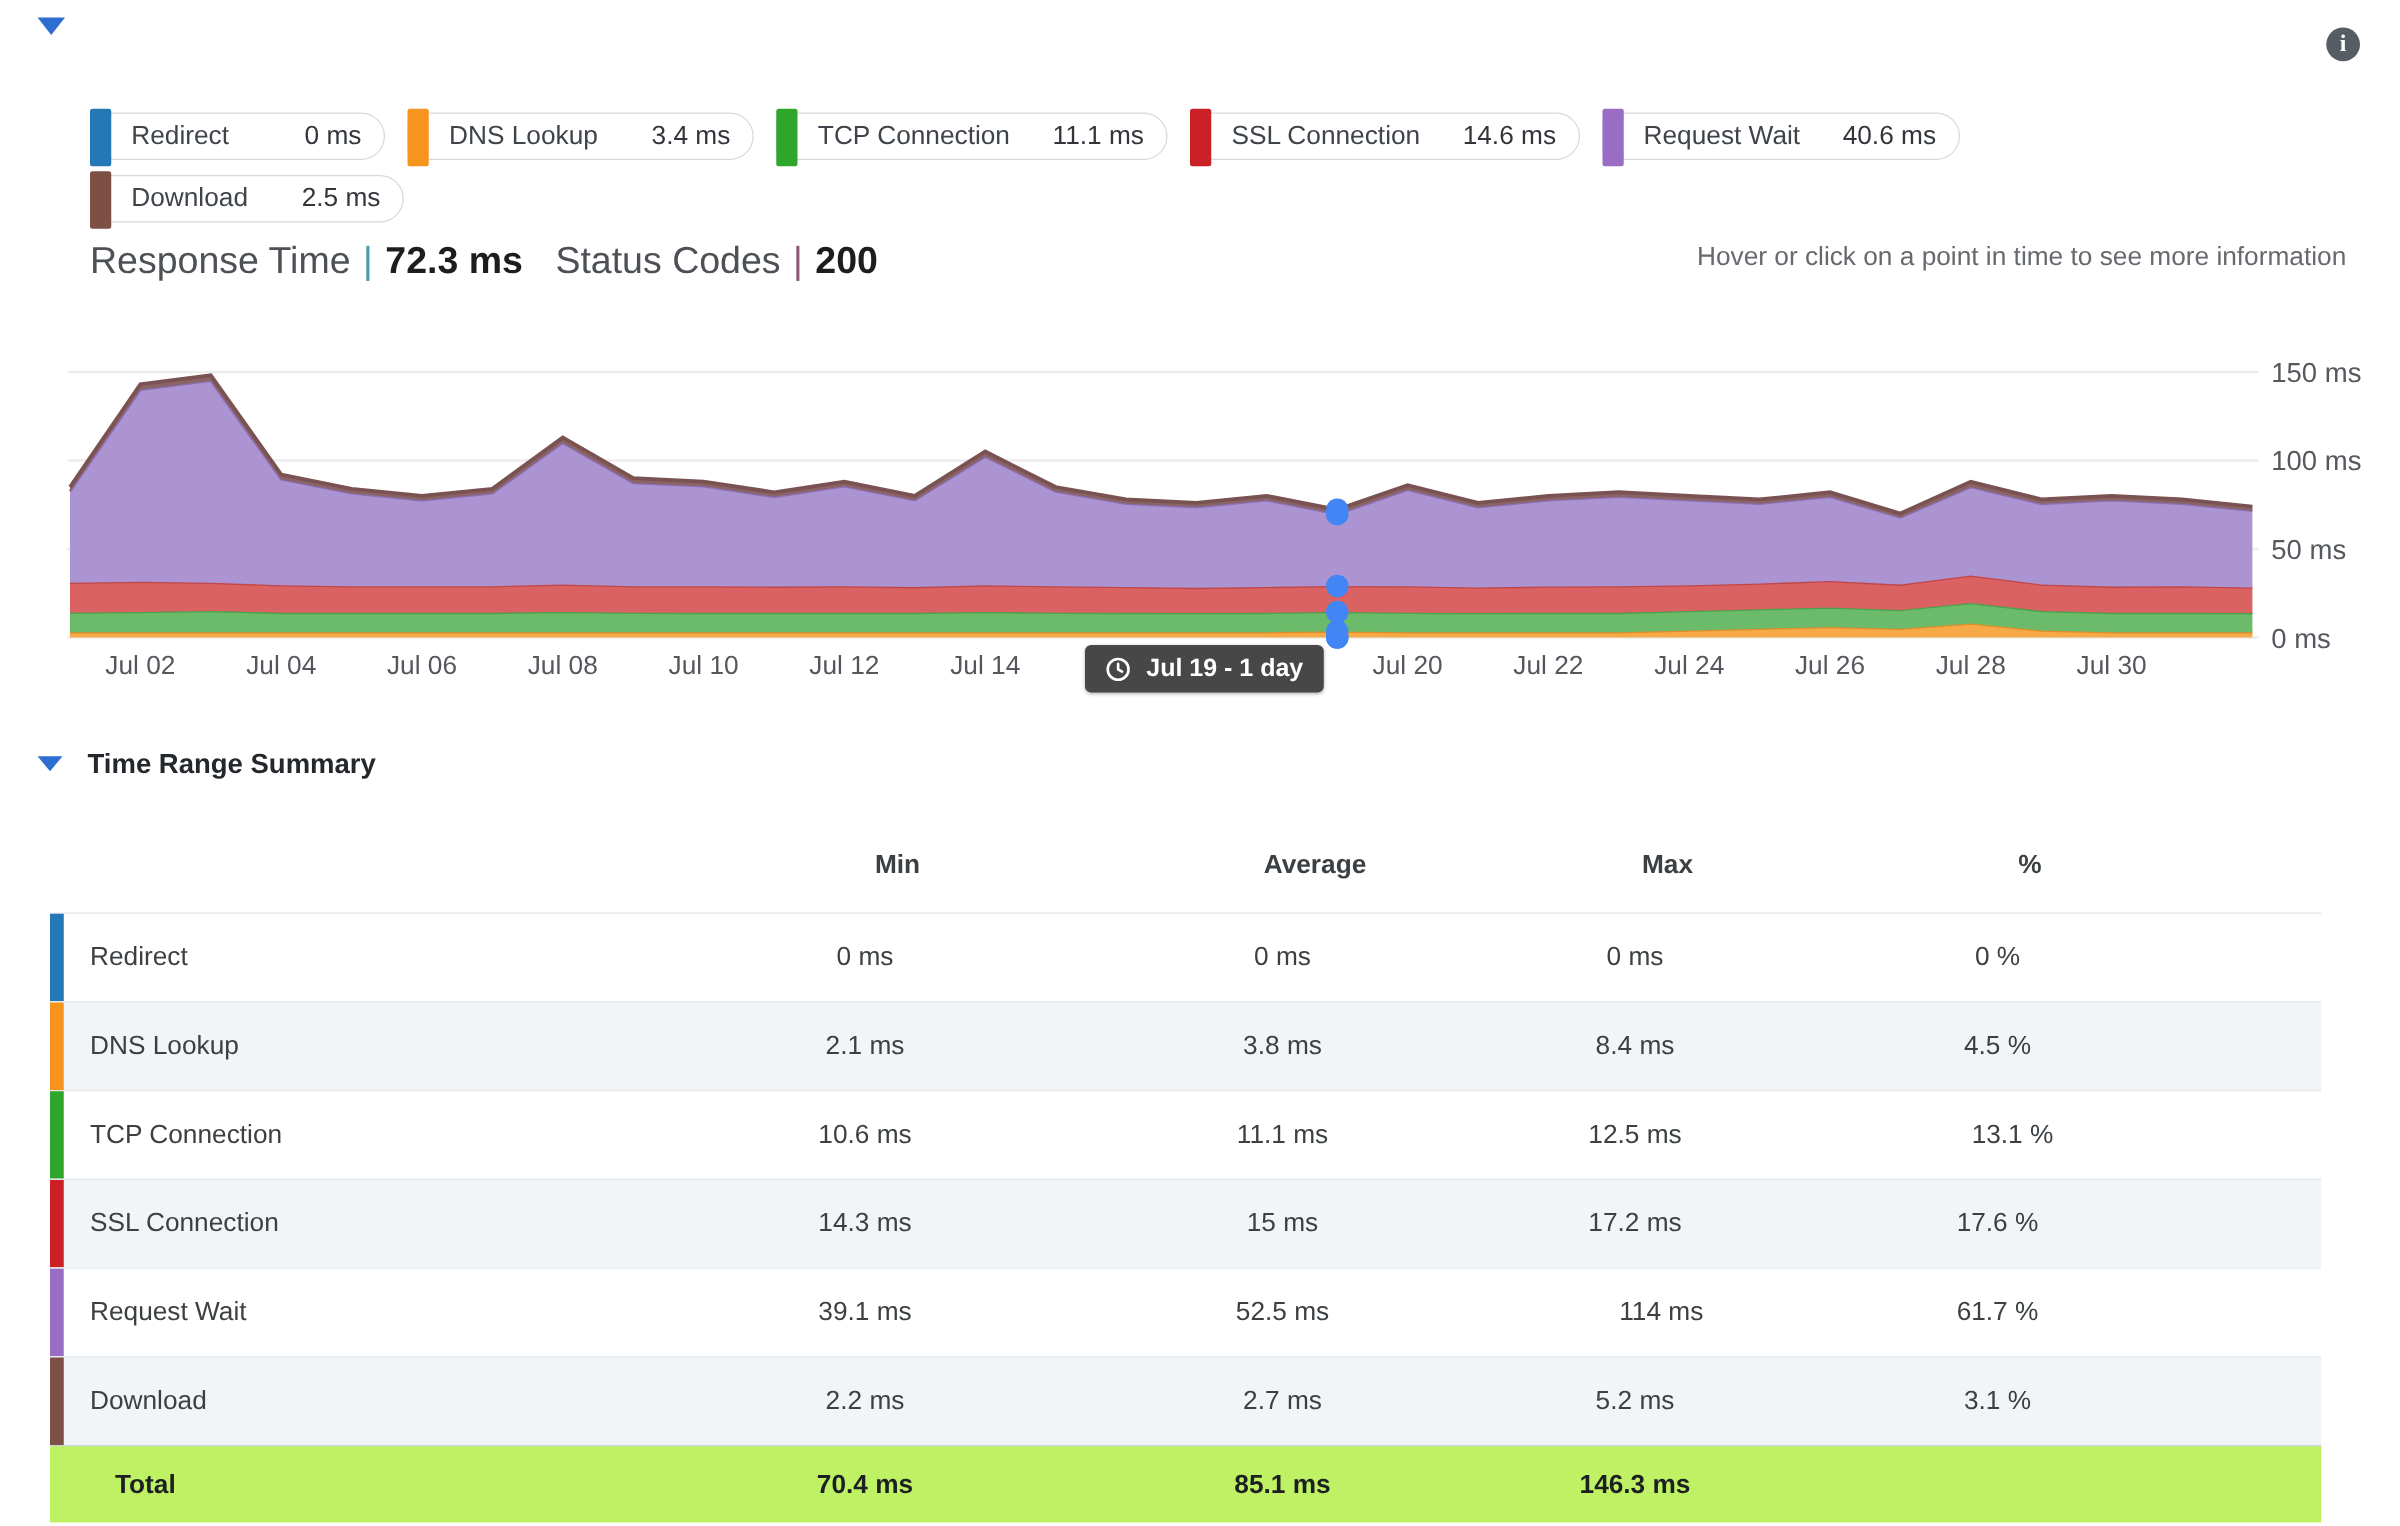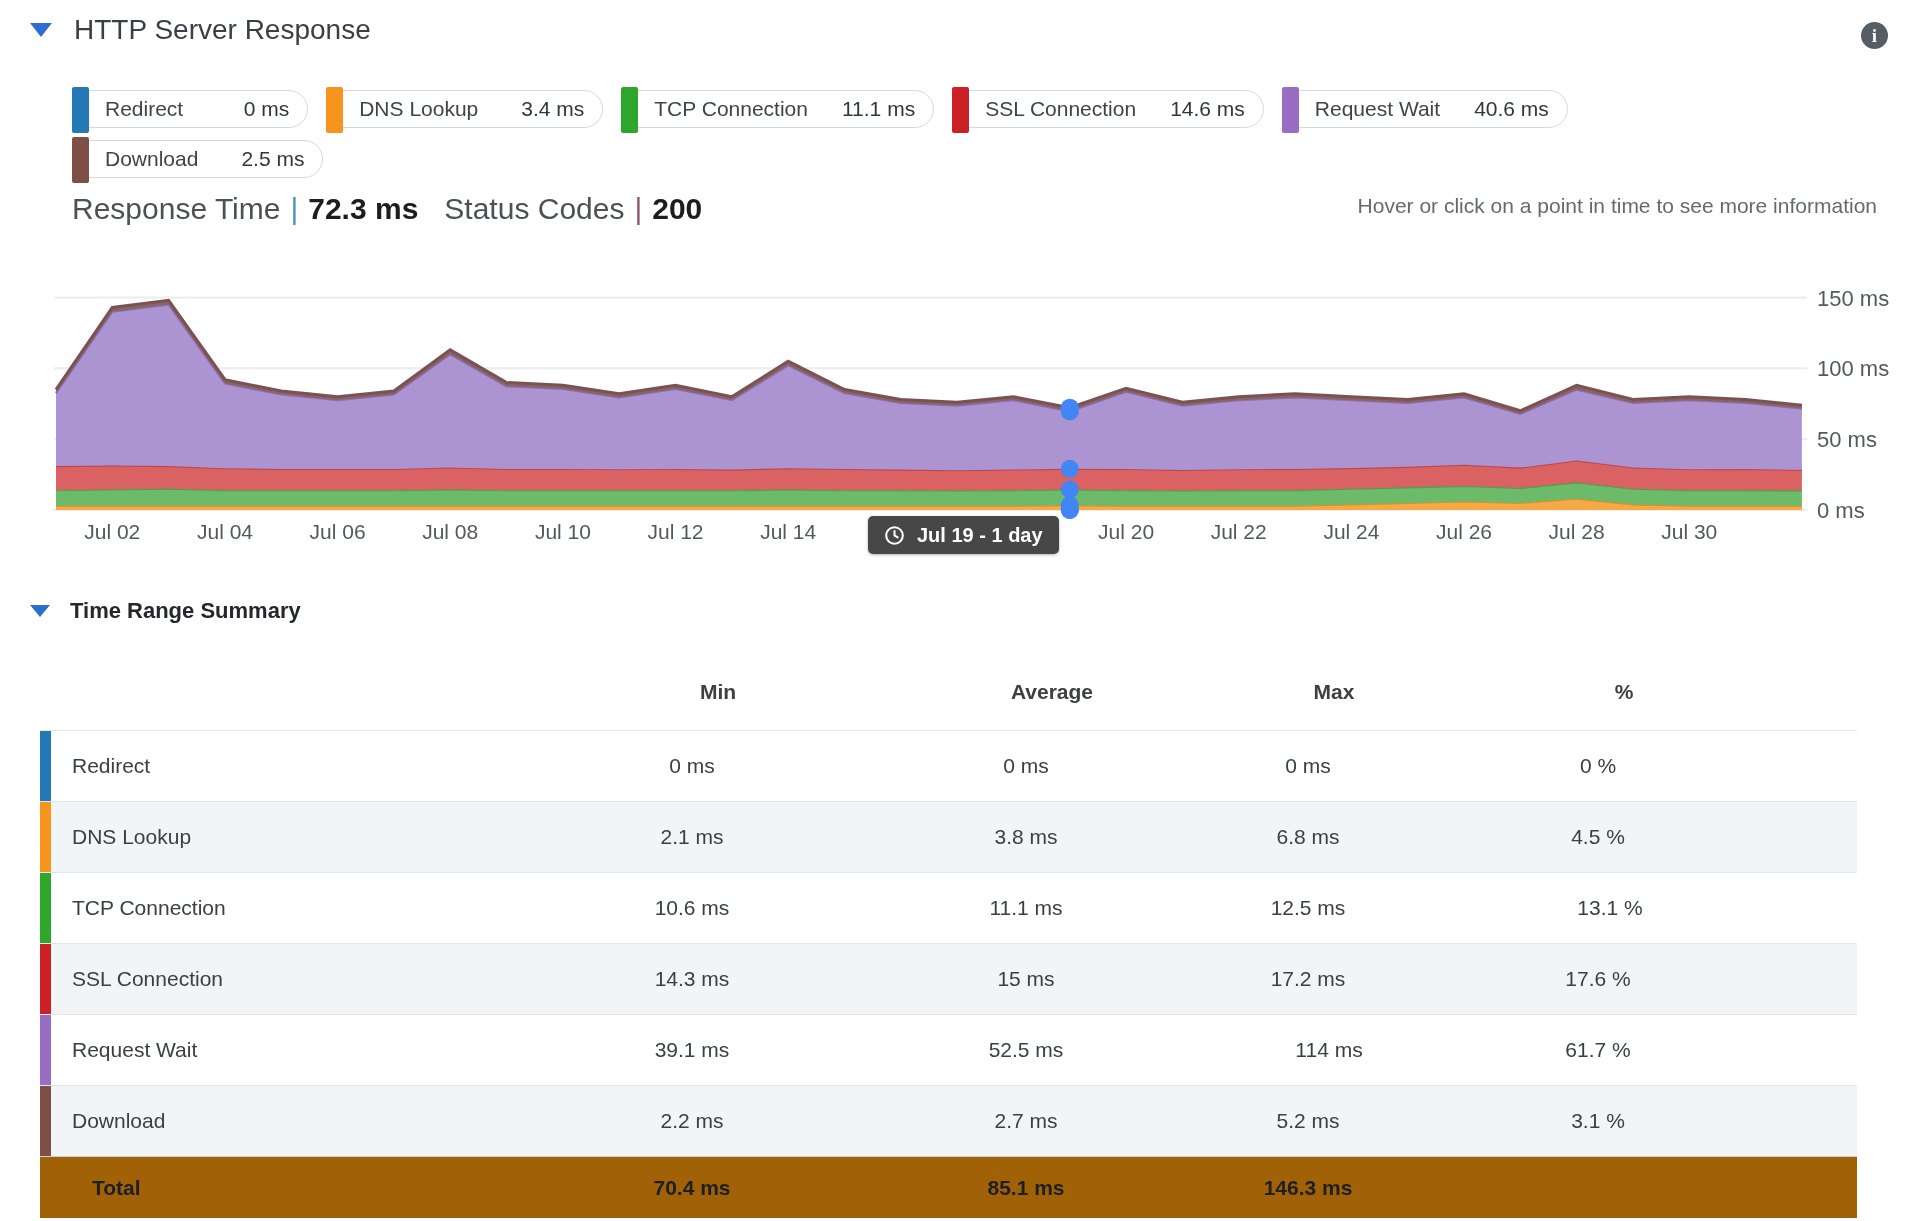--- a/index.html
+++ b/index.html
@@ -35,32 +35,31 @@
   .section-title{font-size:22px;font-weight:bold;color:#24272b;}
 
   .table{position:absolute;left:40px;top:660px;width:1817px;}
   .thead{position:relative;height:70px;}
   .th{position:absolute;top:20px;transform:translateX(-50%);font-size:21px;font-weight:bold;color:#3c4043;margin-left:26px;}
   .trow{position:relative;height:71px;border-top:1px solid #e4e7ea;box-sizing:border-box;background:#fff;}
   .trow.alt{background:#f2f5f7;}
   .trow-bar{position:absolute;left:0;top:0;bottom:0;width:11px;}
   .trow-name{position:absolute;left:32px;top:50%;transform:translateY(-50%);font-size:21px;color:#3c4043;white-space:nowrap;}
   .tcell{position:absolute;top:50%;transform:translate(-50%,-50%);font-size:21px;color:#3c4043;white-space:nowrap;}
-  .total-row{height:62px;border-top:1px solid #ccd1d6;background:#a16207;}
+  .total-row{height:62px;border-top:1px solid #ccd1d6;background:#bef264;}
   .total-row .trow-name{left:52px;font-weight:bold;color:#1d1f22;}
   .total-row .tcell{font-weight:bold;color:#1d1f22;}
 </style>
 </head>
 <body>
 
 <div class="page">
 
   <div class="widget-header">
     <div class="tri"></div>
-    <div class="widget-title">HTTP Server Response</div>
   </div>
   <div class="info-btn">
       <span>i</span>
     </div>
 
   <div class="legend">
       <div class="pill">
         <span class="pill-bar" style="background: rgb(36, 120, 181);"></span>
         <span class="pill-label">Redirect</span>
         <span class="pill-value">0 ms</span>
@@ -175,21 +174,21 @@
           <span class="tcell" style="left: 652px;">0 ms</span>
           <span class="tcell" style="left: 986px;">0 ms</span>
           <span class="tcell" style="left: 1268px;">0 ms</span>
           <span class="tcell" style="left: 1558px;">0 %</span>
         </div>
         <div class="trow alt">
           <span class="trow-bar" style="background: rgb(247, 148, 29);"></span>
           <span class="trow-name">DNS Lookup</span>
           <span class="tcell" style="left: 652px;">2.1 ms</span>
           <span class="tcell" style="left: 986px;">3.8 ms</span>
-          <span class="tcell" style="left: 1268px;">6.8 ms</span>
+          <span class="tcell" style="left: 1268px;">8.4 ms</span>
           <span class="tcell" style="left: 1558px;">4.5 %</span>
         </div>
         <div class="trow">
           <span class="trow-bar" style="background: rgb(46, 166, 44);"></span>
           <span class="trow-name">TCP Connection</span>
           <span class="tcell" style="left: 652px;">10.6 ms</span>
           <span class="tcell" style="left: 986px;">11.1 ms</span>
           <span class="tcell" style="left: 1268px;">12.5 ms</span>
           <span class="tcell" style="left: 1558px; margin-left: 12px;">13.1 %</span>
         </div>

